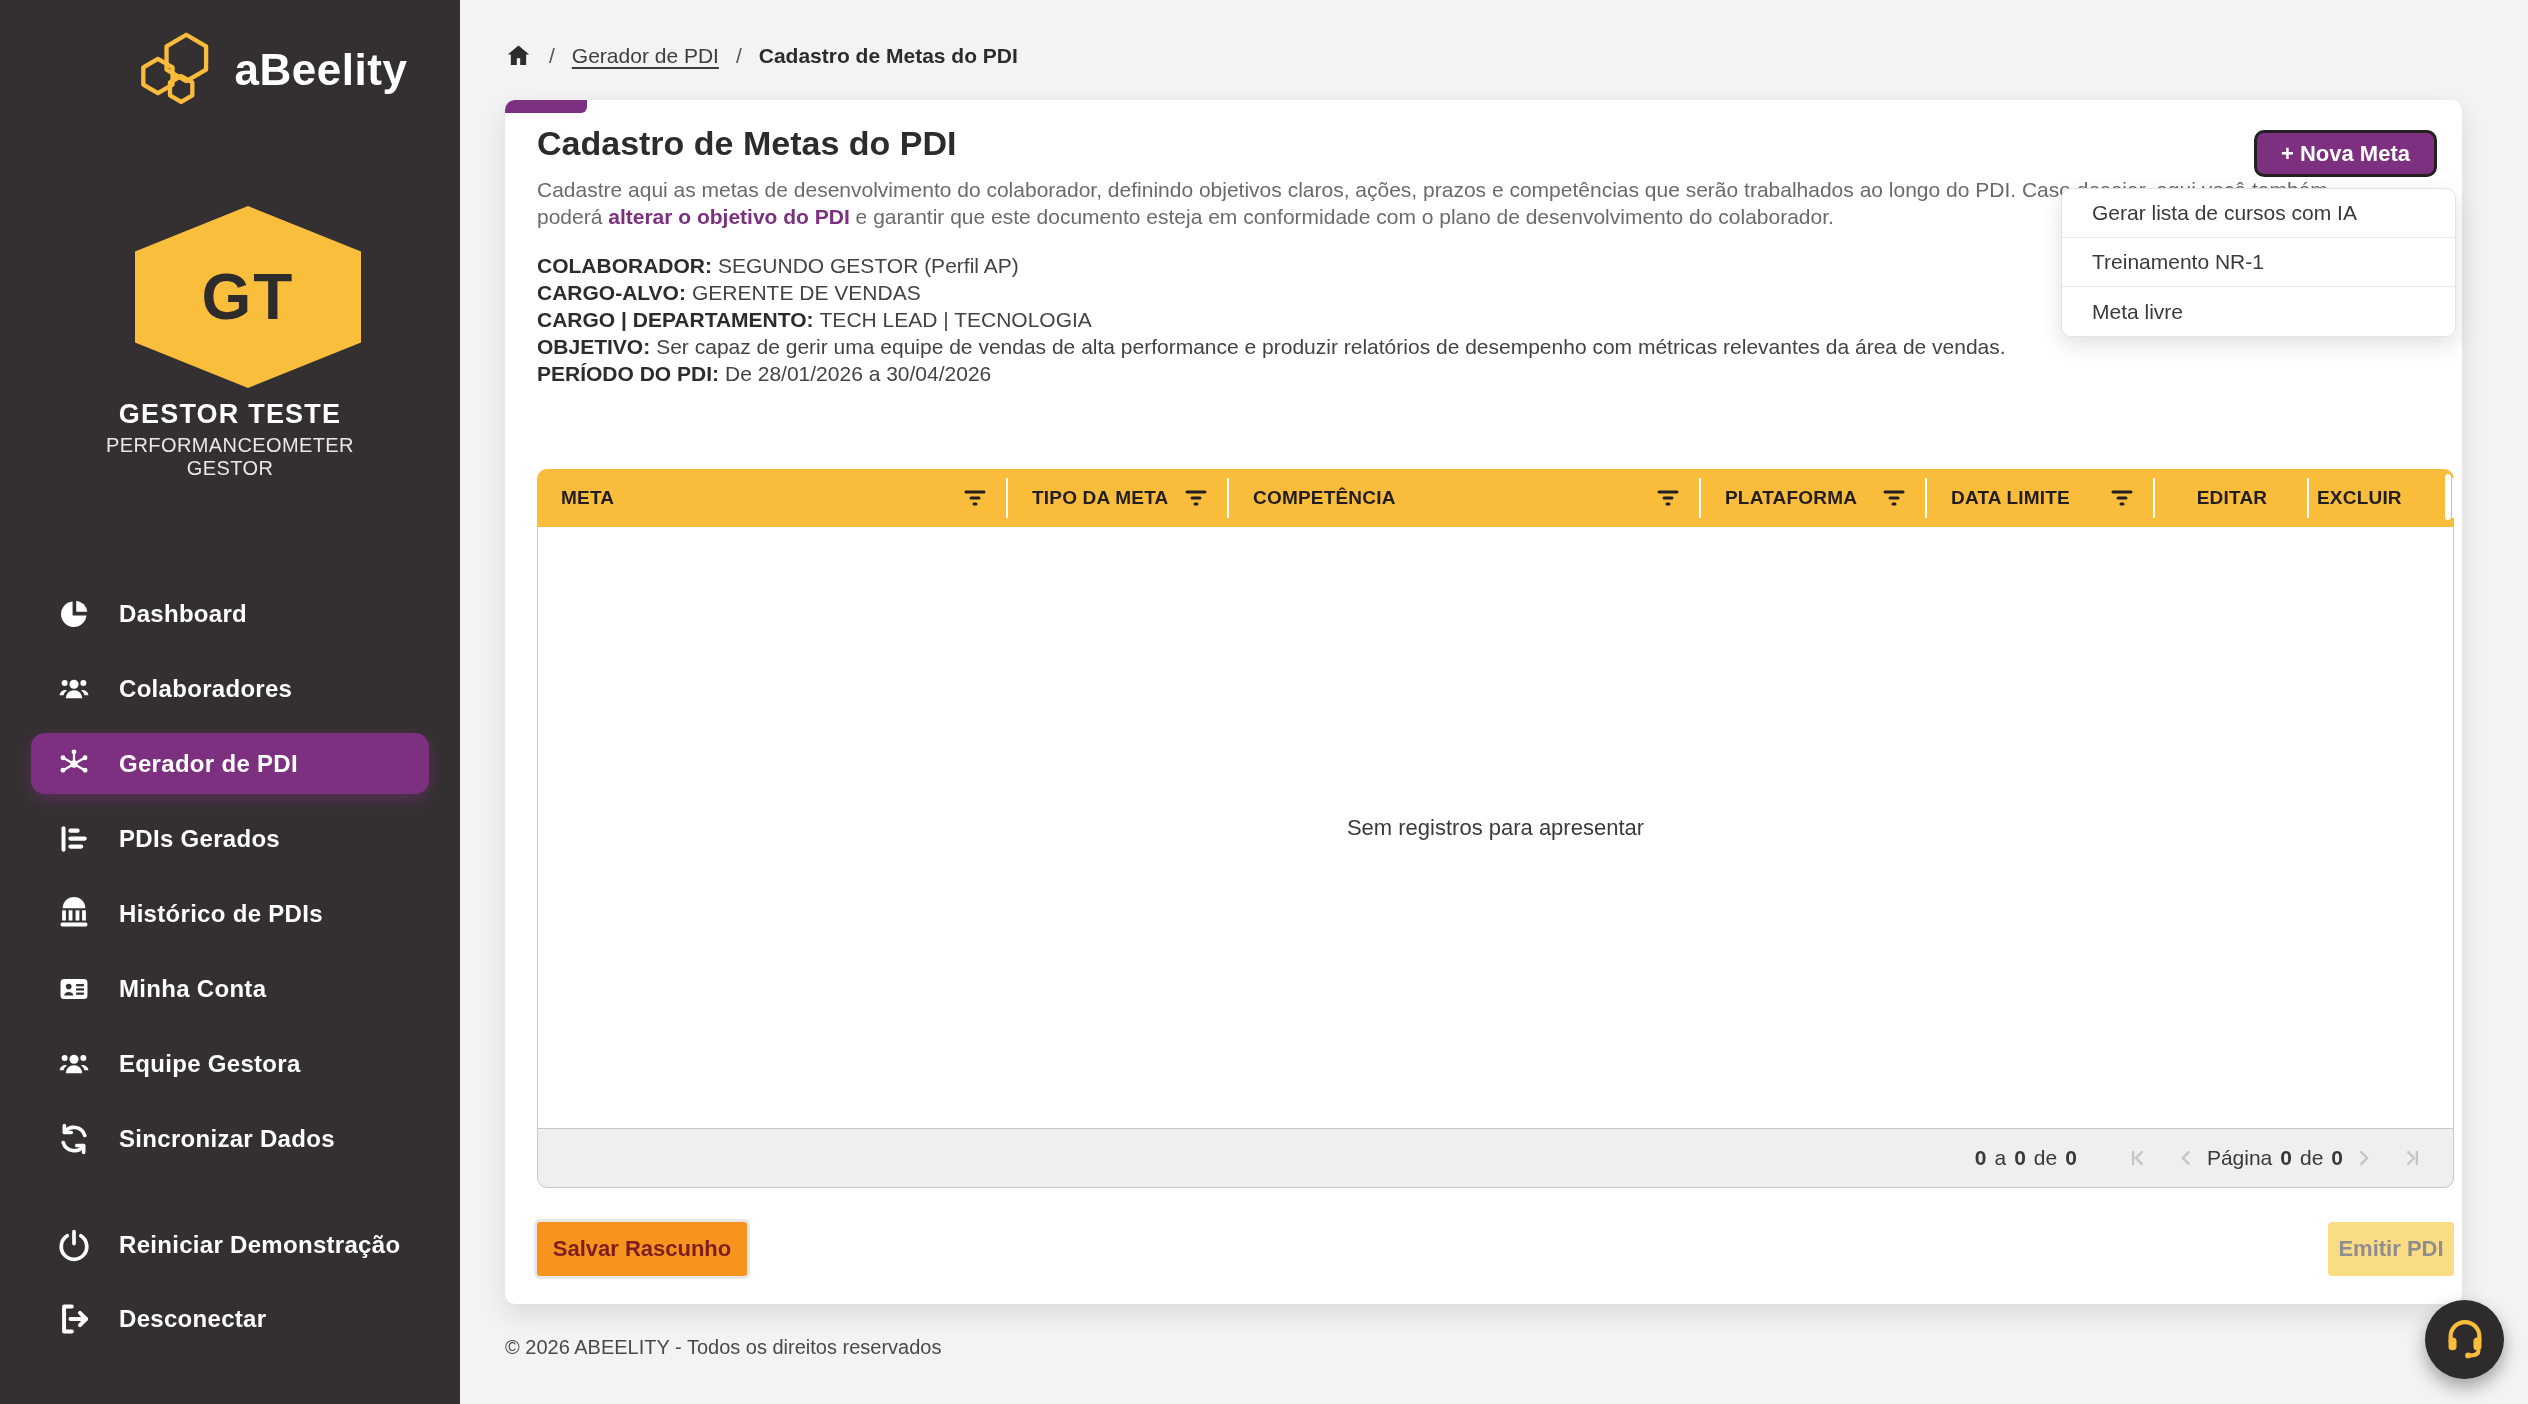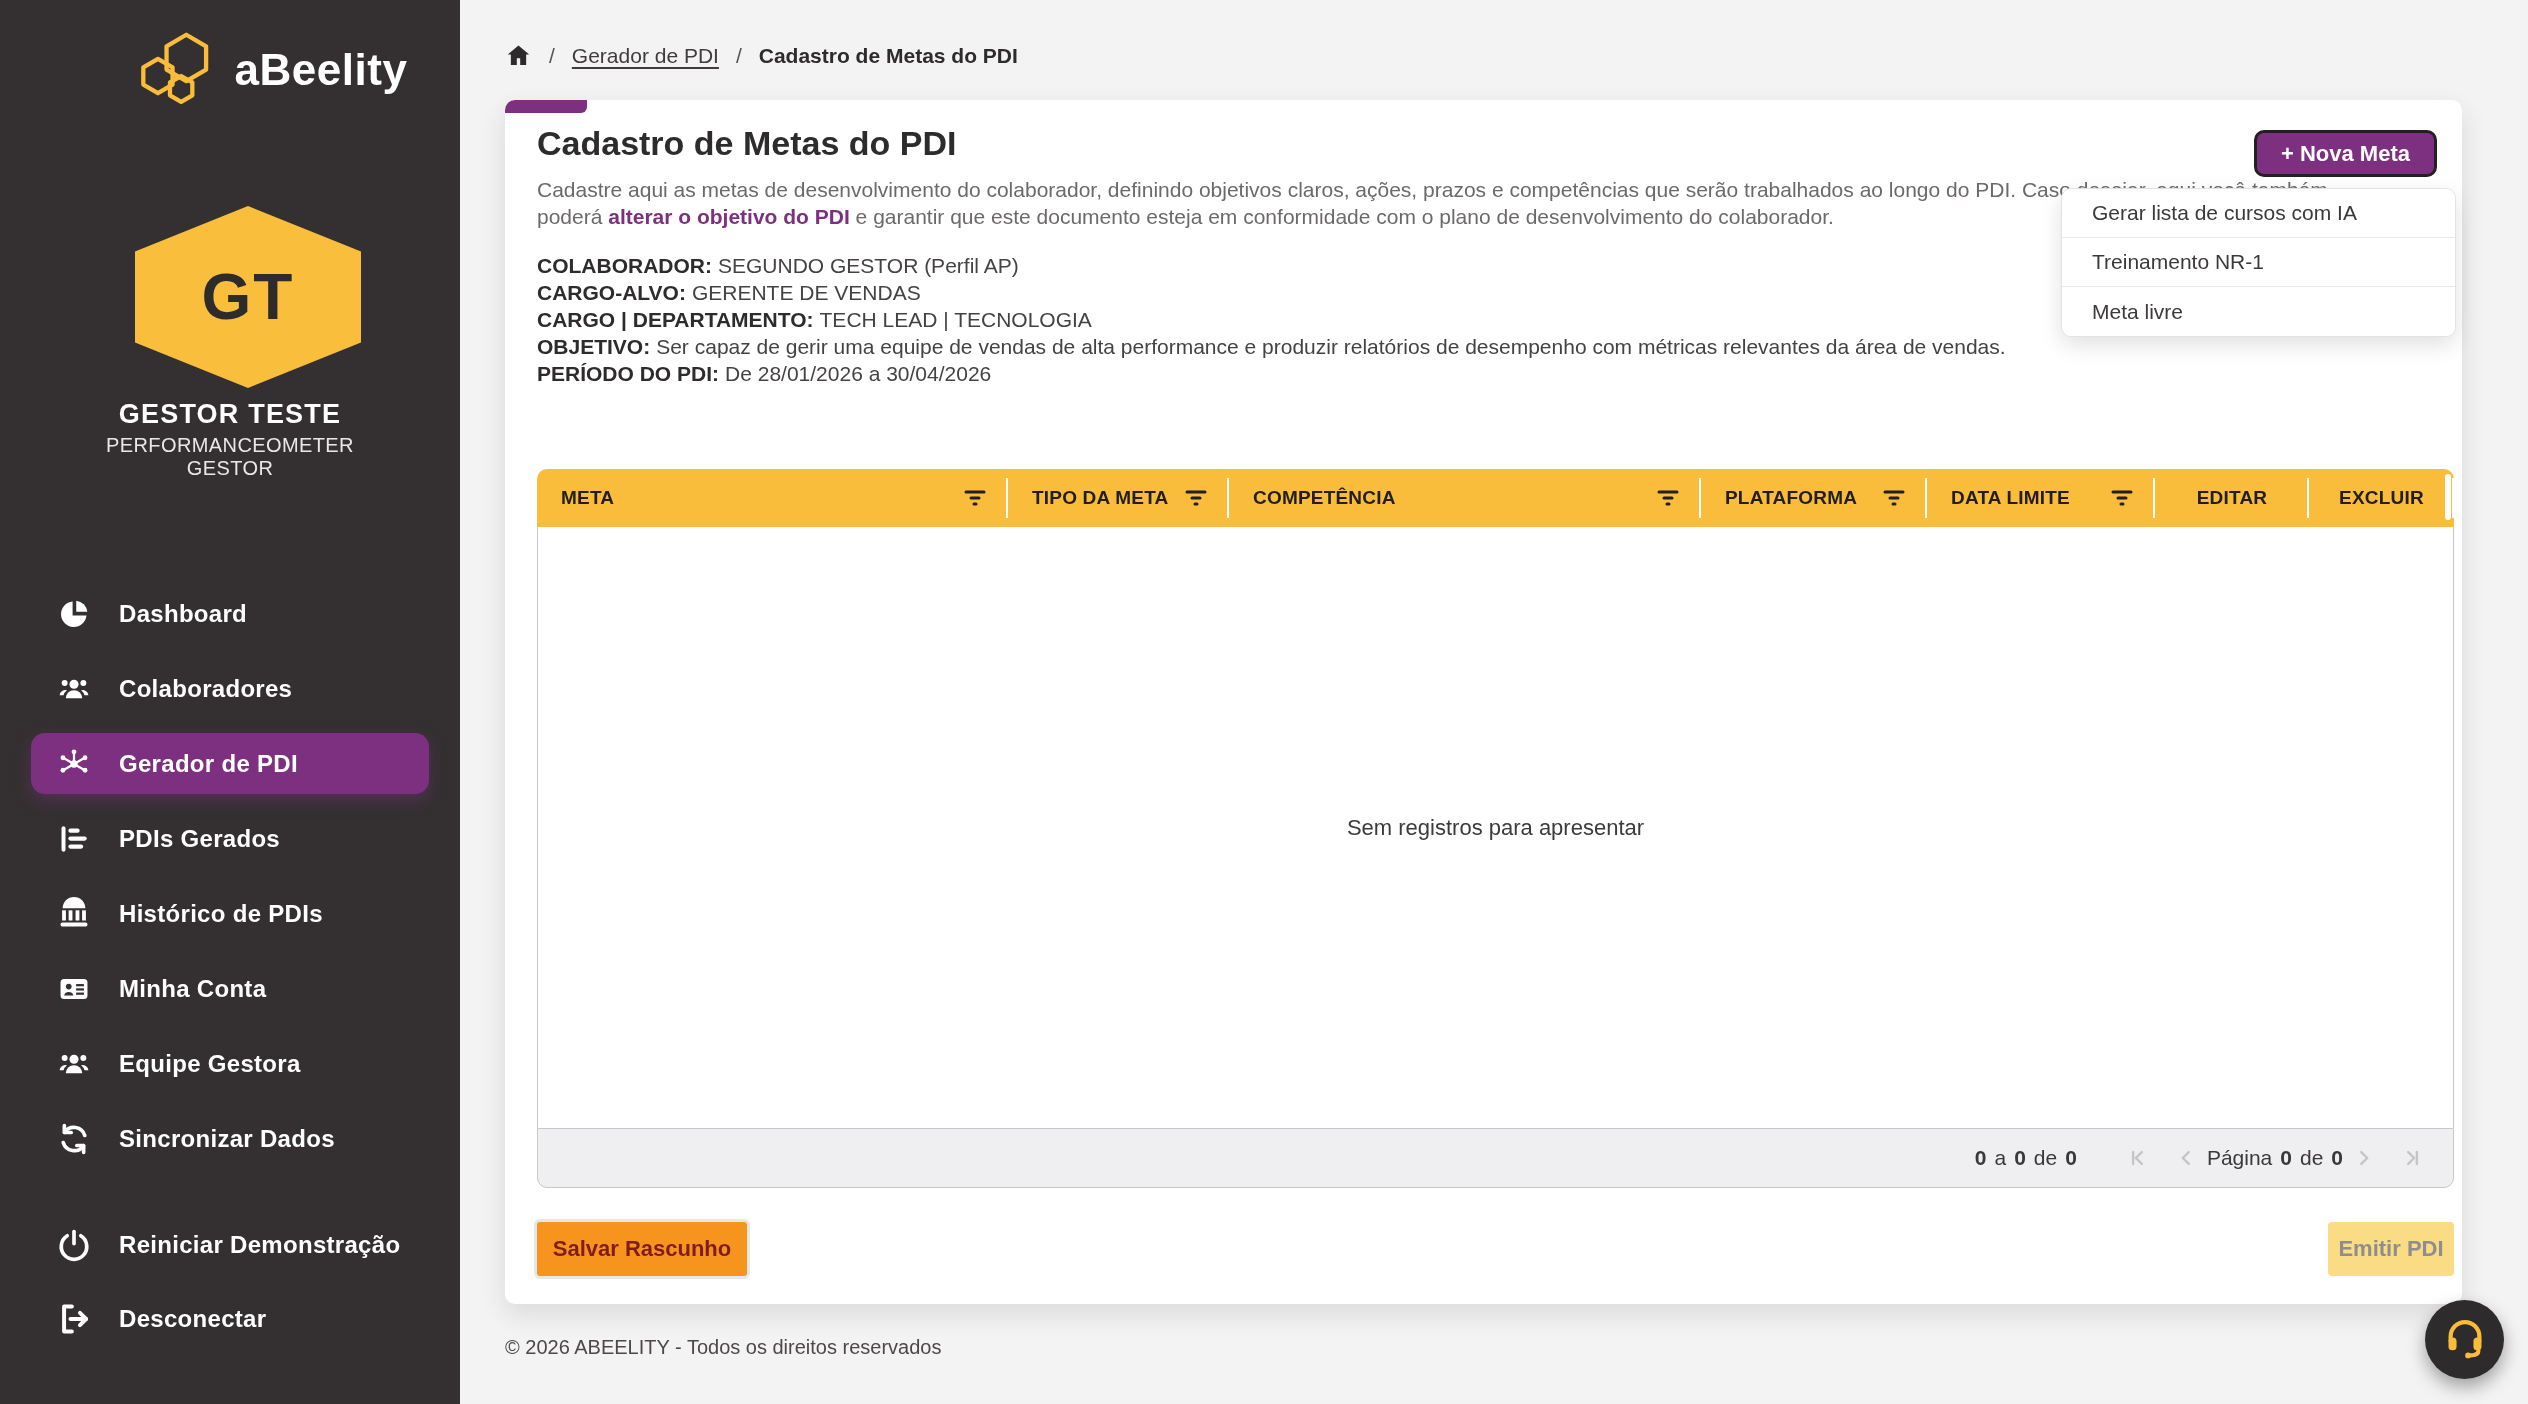--- a/index.html
+++ b/index.html
@@ -63,21 +63,21 @@
 
   
   .table-wrap { position:absolute; left:32px; top:369px; width:1917px; }
   .thead { height:58px; background:#F9BC3B; border-radius:10px 10px 0 0; display:flex; position:relative; }
   .th { display:flex; align-items:center; padding-left:24px; position:relative; color:#221e1f; }
   .th:not(:last-child)::after { content:""; position:absolute; right:0; top:9px; bottom:9px; width:2px; background:#fff; }
   .th-label { font-size:19px; font-weight:700; letter-spacing:.2px; white-space:nowrap; }
   .th-filter { margin-left:auto; margin-right:18px; width:30px; height:30px; cursor:pointer; }
   .th1{width:471px} .th2{width:221px} .th3{width:472px} .th4{width:226px} .th5{width:228px}
   .th6{width:154px; justify-content:center; padding-left:0;}
-  .th7{width:145px; justify-content:center; padding-left:0;}
+  .th7{width:145px; justify-content:flex-start; padding-left:8px;}
   .scroll-thumb { position:absolute; right:3px; top:5px; width:6px; height:46px; background:#fff; border-radius:3px; }
 
   .tbody { height:601px; background:#fff; border-left:1px solid #c9c8c8; border-right:1px solid #c9c8c8;
            display:flex; align-items:center; justify-content:center; }
   .empty-msg { font-size:22px; color:#3c3a3a; }
 
   .tfoot { height:60px; background:#efeef0; border:1px solid #c9c8c8; border-radius:0 0 10px 10px;
            display:flex; align-items:center; justify-content:flex-end; padding-right:24px; color:#3b3839; font-size:21px; }
   .pg-sum span, .pg-page span { margin:0 4px; }
   .b { font-weight:700; }

